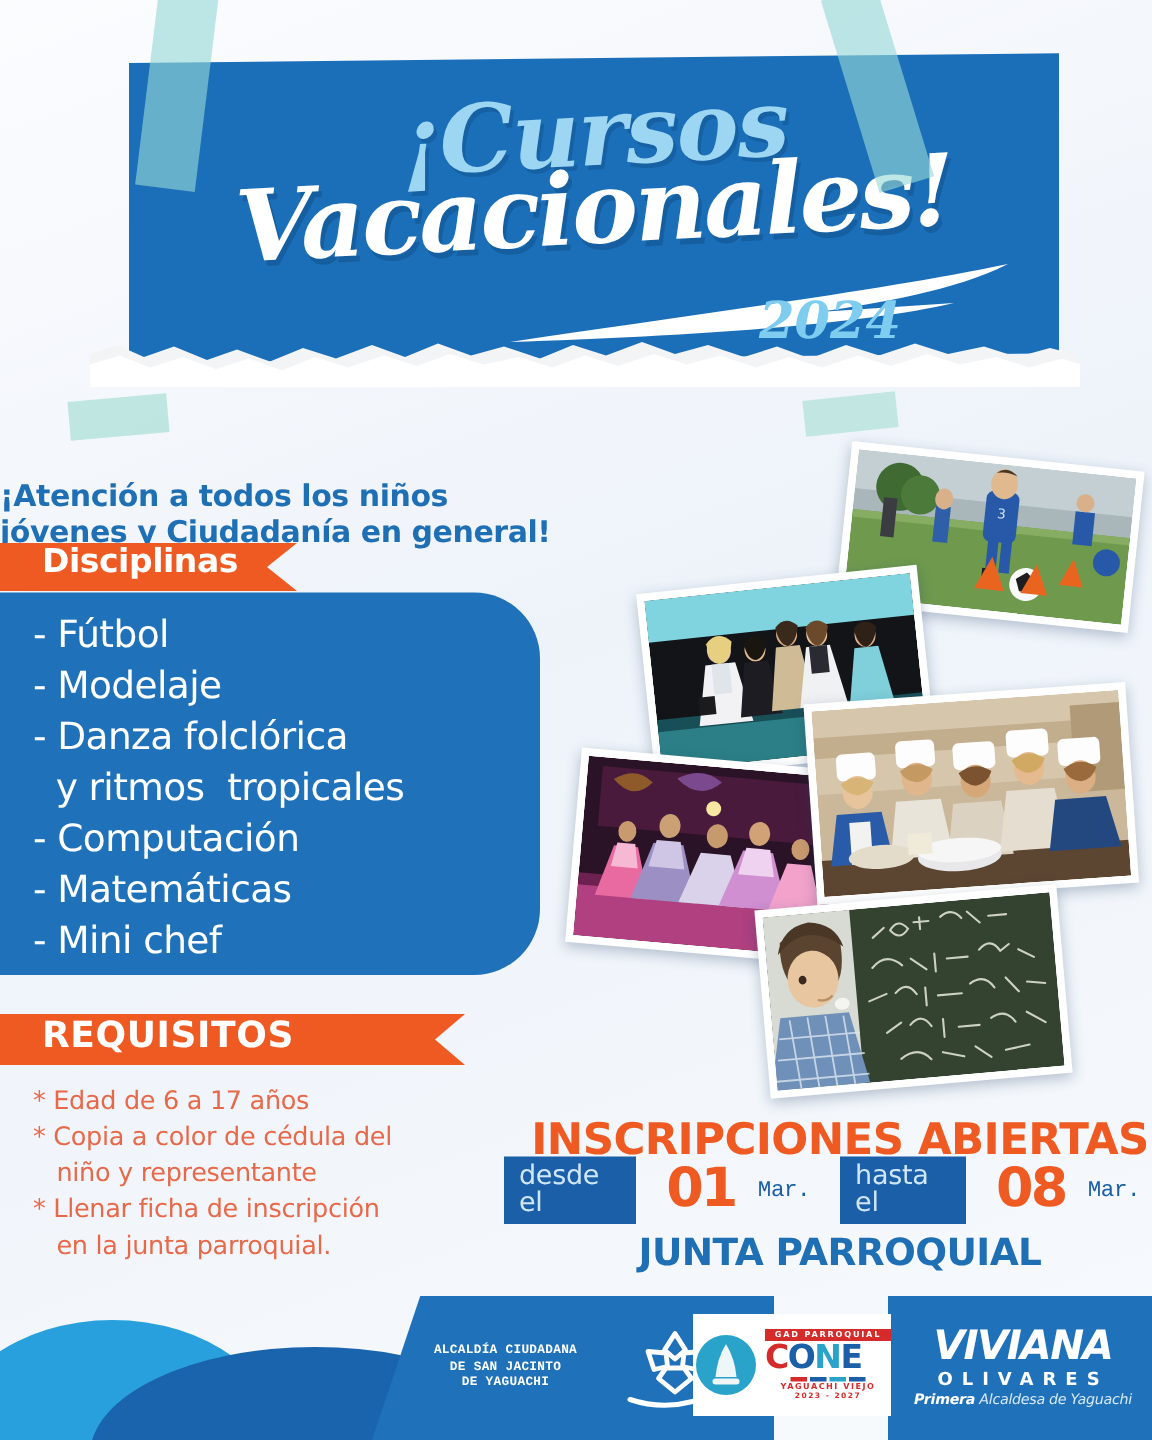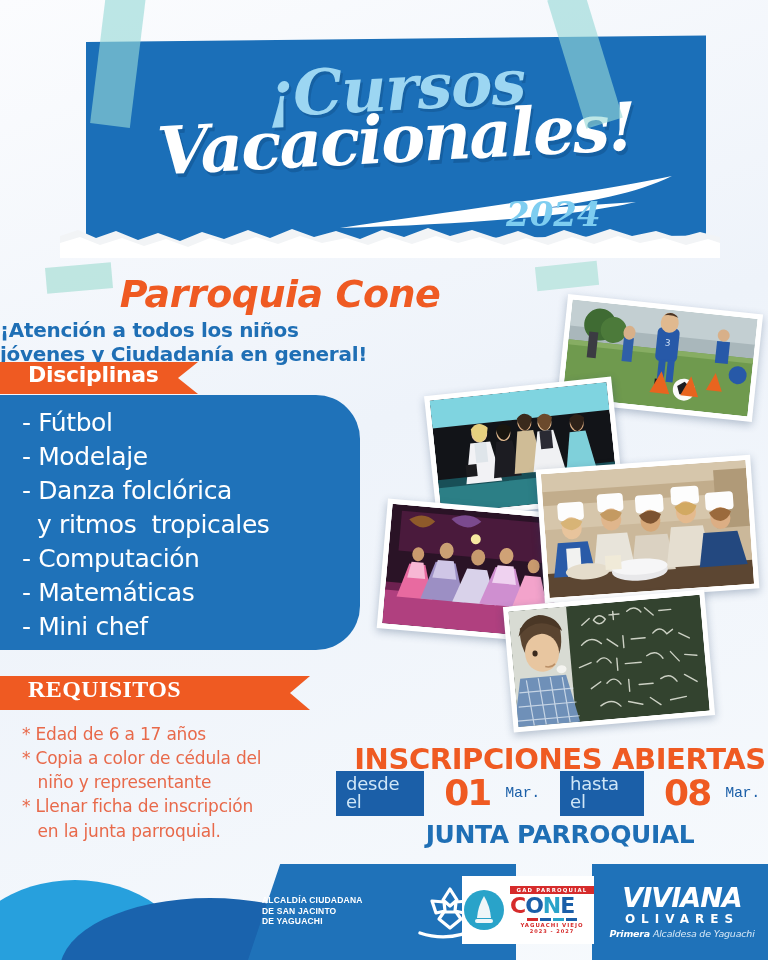--- a/index.html
+++ b/index.html
@@ -136,21 +136,21 @@
   .band-req{ top:676px; width:290px; height:34px; }
   .band-req::after{
     border-top-width:17px; border-bottom-width:17px;
   }
   .band span{
     color:#fff; font-weight:700;
     font-size:22px; padding-left:28px;
     font-family:"DejaVu Sans", sans-serif;
     letter-spacing:-0.3px;
   }
-  .band-req span{ font-size:24px; letter-spacing:0.4px;font-family:Liberation Serif, serif; }
+  .band-req span{ font-size:24px; letter-spacing:0.4px; }
 
   .disc-box{
     position:absolute;
     left:-20px; top:395px;
     width:380px; height:255px;
     background:#1f72b9;
     border-radius:0 44px 44px 0;
     z-index:10;
   }
   .disc-list{
@@ -270,23 +270,23 @@
     width:176px; height:96px;
     background:#1f72b9;
     z-index:5;
   }
   .alc-logo{
     position:absolute; left:262px; bottom:20px;
     width:250px; height:58px; z-index:7;
     display:flex; align-items:center; gap:6px;
   }
   .alc-text{
-    color:#fff; font-family:Liberation Sans, sans-serif;
+    color:#fff; font-family:Liberation Mono, monospace;
     font-size:8.5px; font-weight:700; line-height:1.25;
-    text-align:left; width:150px; letter-spacing:0.2px;
+    text-align:center; width:150px; letter-spacing:0.2px;
   }
   .cone-logo{
     position:absolute; left:462px; bottom:16px;
     width:132px; height:68px; z-index:7;
     display:flex; align-items:center; gap:4px;
     background:#ffffff;
   }
   .viv-logo{
     position:absolute; left:604px; bottom:18px;
     width:156px; height:58px; z-index:7;
@@ -331,21 +331,20 @@
   <div class="tape tape-r"></div>
 
   <svg class="torn" viewBox="0 0 660 34" preserveAspectRatio="none">
     <path fill="#f2f4f6" d="M0 12 L18 6 L36 14 L56 7 L78 16 L98 9 L120 17 L142 8 L164 15 L188 6 L210 14 L232 5 L254 13 L276 7 L300 15 L322 6 L344 13 L368 4 L390 12 L412 6 L436 14 L458 7 L480 15 L504 6 L526 13 L550 5 L572 12 L596 7 L618 14 L640 8 L660 13 L660 34 L0 34 Z"></path>
     <path fill="#ffffff" d="M0 19 L20 13 L40 21 L62 14 L84 22 L106 15 L128 23 L150 14 L172 21 L196 13 L218 20 L240 12 L262 19 L286 14 L308 21 L330 13 L352 20 L376 12 L398 19 L420 13 L444 21 L466 14 L488 21 L512 13 L534 20 L558 12 L580 19 L604 14 L626 21 L648 15 L660 19 L660 34 L0 34 Z"></path>
   </svg>
 
   <div class="tape-mint"></div>
   <div class="tape-mint2"></div>
 
-  <div class="parroquia">Parroquia Cone</div>
   <div class="aten">
     <div>¡Atención a todos los niños</div>
     <div>jóvenes y Ciudadanía en general!</div>
   </div>
 
   <div class="photo p-soccer">
     <div class="ph">
       <svg width="100%" height="100%" viewBox="0 0 186 98" preserveAspectRatio="none">
         <rect width="186" height="98" fill="#b9c9c4"></rect>
         <rect y="0" width="186" height="40" fill="#c3cfd2"></rect>

